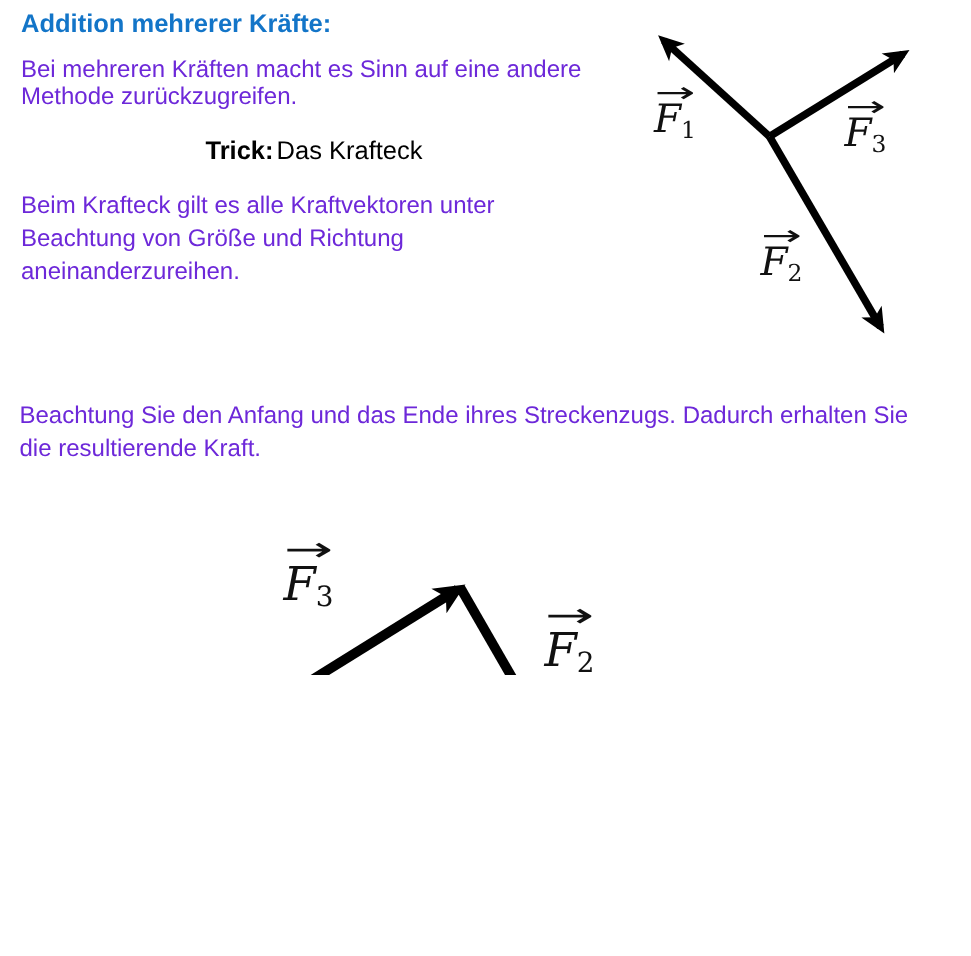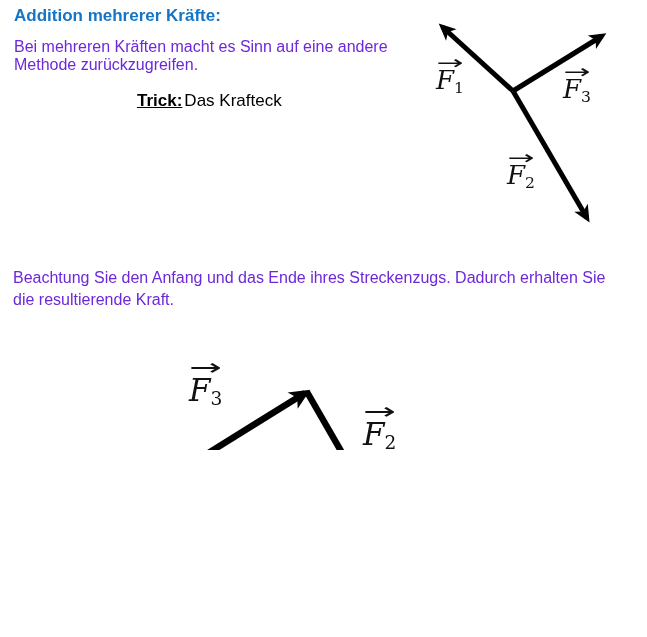--- a/index.html
+++ b/index.html
@@ -16,21 +16,21 @@
     font-size:17px;font-weight:bold;color:#1375c8;
     line-height:20px;
   }
   .para{
     position:absolute;
     font-size:16px;color:#6d28d9;
     white-space:pre-line;
   }
   #p-method{left:14px;top:38px;line-height:18px;}
   #trick-line{position:absolute;left:137px;top:91px;font-size:17px;}
-  #trick-line .bold{font-weight:bold;text-decoration:underline;}
+  #trick-line .bold{font-weight:bold;}
   #trick-line .rest{margin-left:2px;}
   #p-krafteck{left:14px;top:127px;line-height:22px;}
   #p-connect{left:13px;top:267px;line-height:22px;}
 
   .diagram{position:absolute;}
   #star-diagram{left:420px;top:10px;}
   #krafteck-diagram{left:150px;top:370px;}
 
   
   .flabel{
@@ -77,20 +77,23 @@
 
   <div class="heading">Addition mehrerer Kräfte:</div>
 
   <div class="para" id="p-method">Bei mehreren Kräften macht es Sinn auf eine andere
 Methode zurückzugreifen.</div>
 
   <div id="trick-line">
     <span class="bold">Trick:</span><span class="rest">Das Krafteck</span>
   </div>
 
+  <div class="para" id="p-krafteck">Beim Krafteck gilt es alle Kraftvektoren unter
+Beachtung von Größe und Richtung
+aneinanderzureihen.</div>
 
   <div class="para" id="p-connect">Beachtung Sie den Anfang und das Ende ihres Streckenzugs. Dadurch erhalten Sie
 die resultierende Kraft.</div>
 
   <svg class="diagram" id="star-diagram" width="210" height="220" viewBox="0 0 210 220">
     <defs>
       <marker id="ah-black-s" viewBox="0 0 10 10" refX="7" refY="5" markerWidth="4" markerHeight="3.4" orient="auto-start-reverse">
         <path d="M0,0.4 L10,5 L0,9.6 L2.6,5 Z" fill="#000000"></path>
       </marker>
     </defs>

